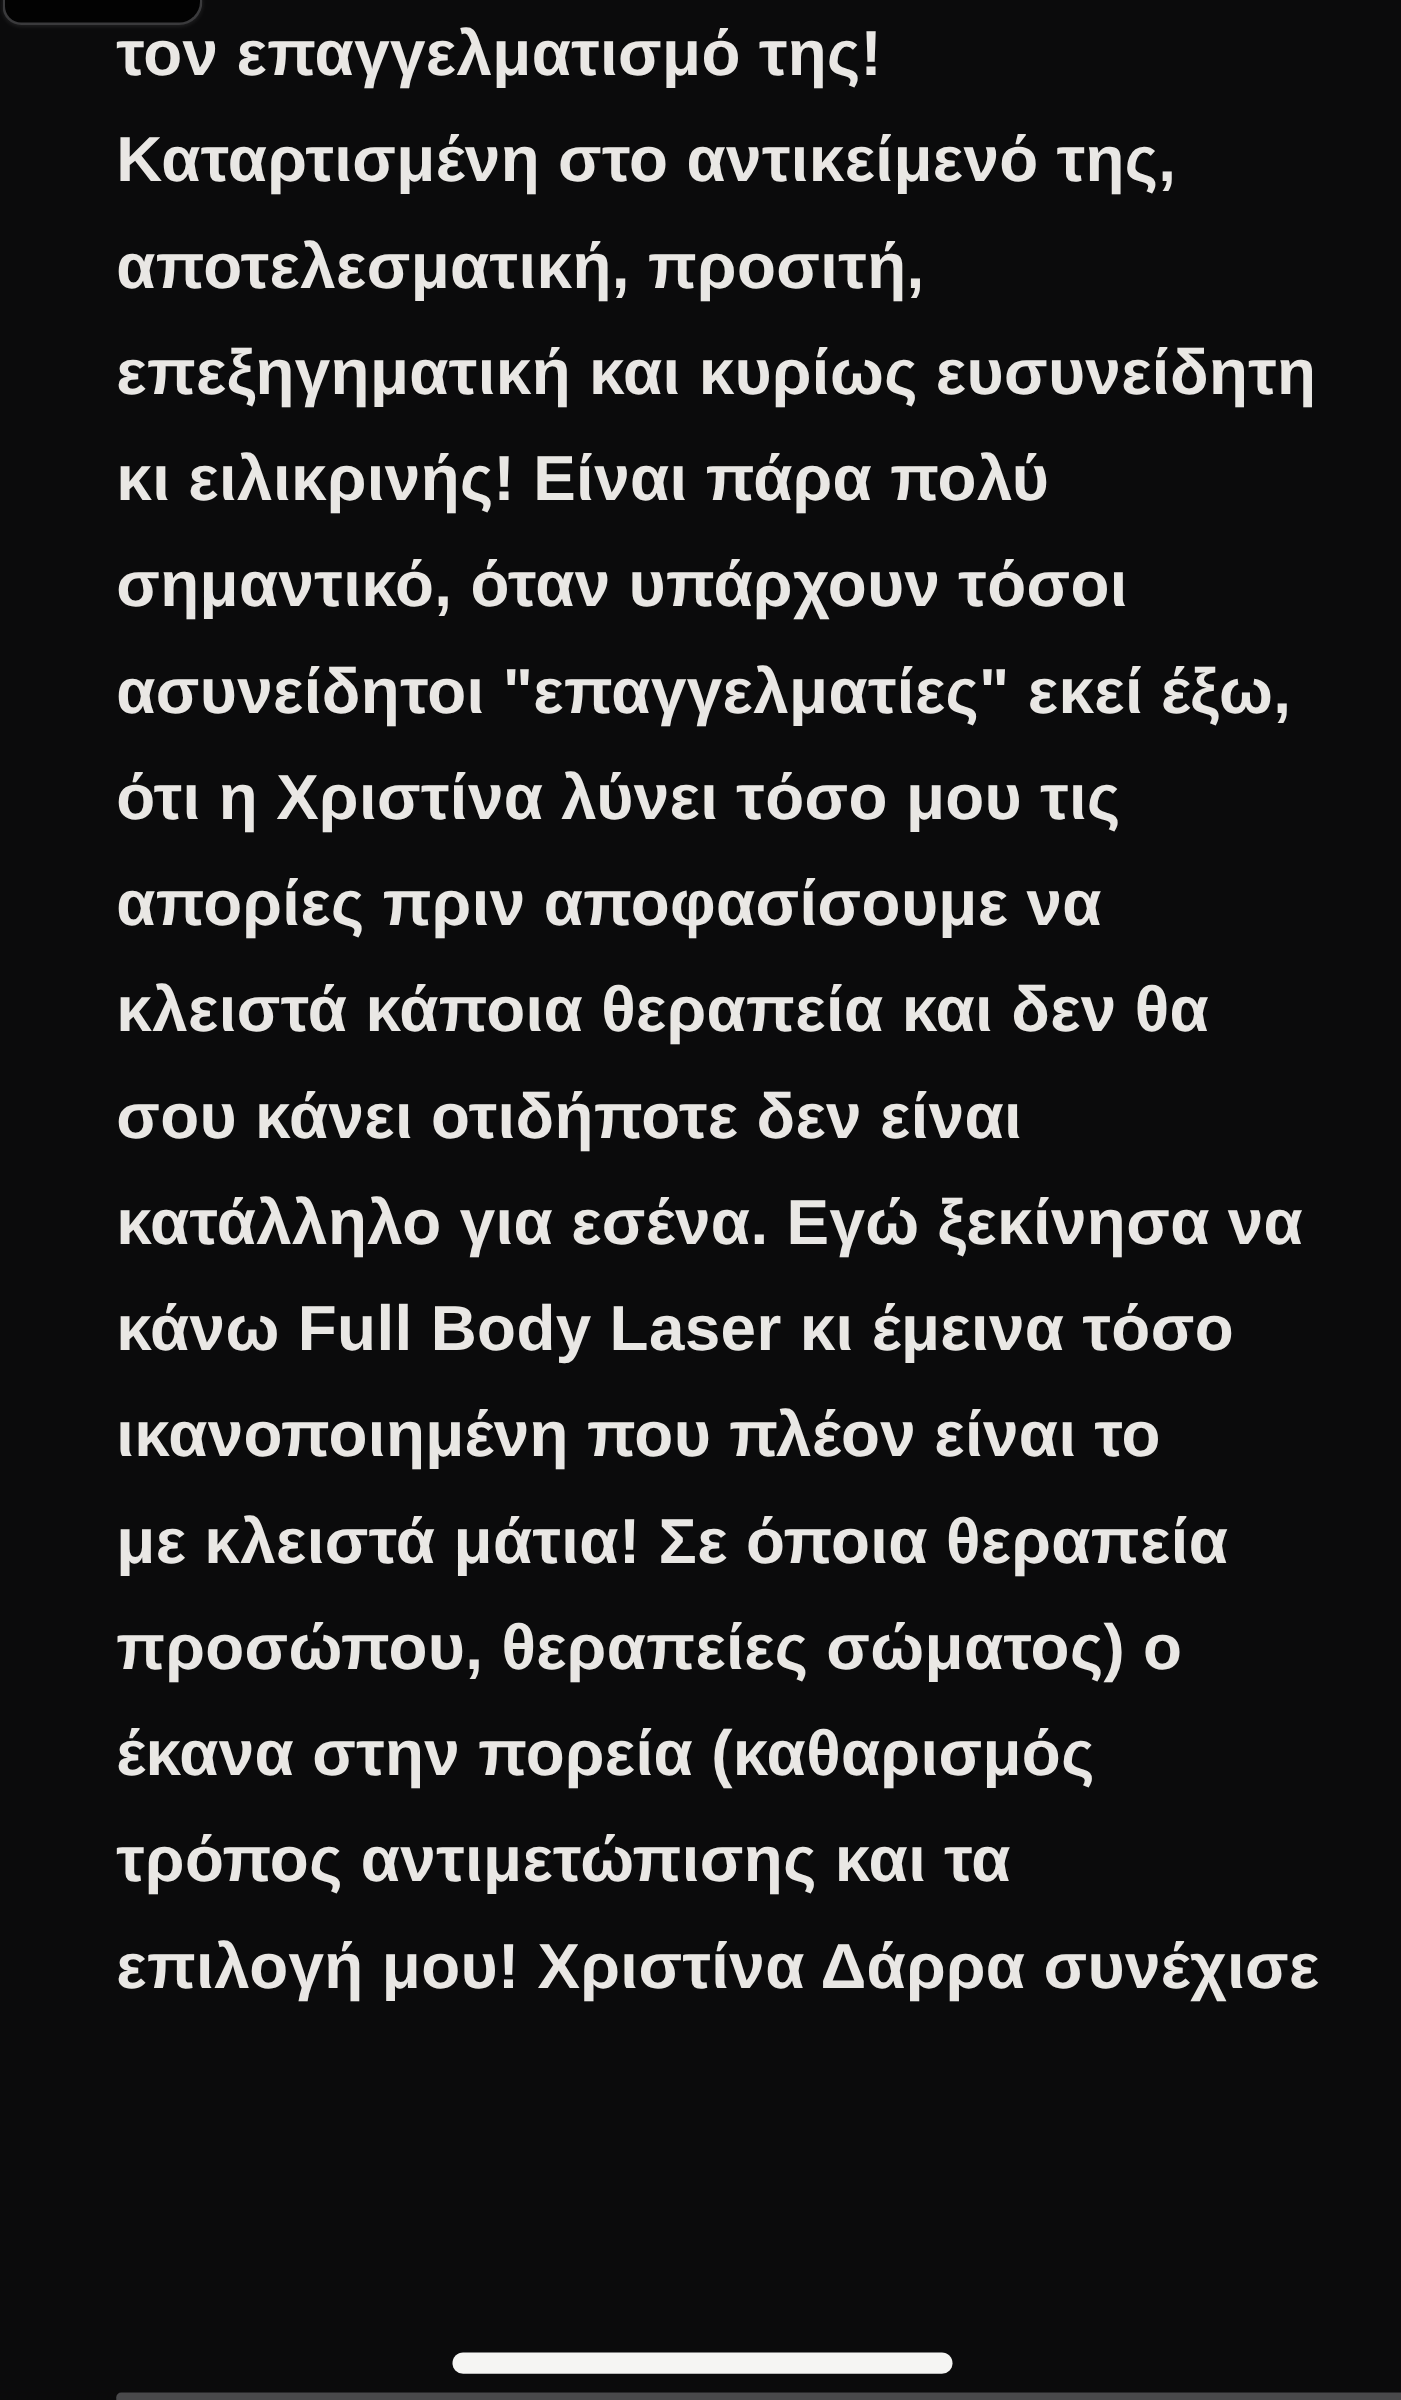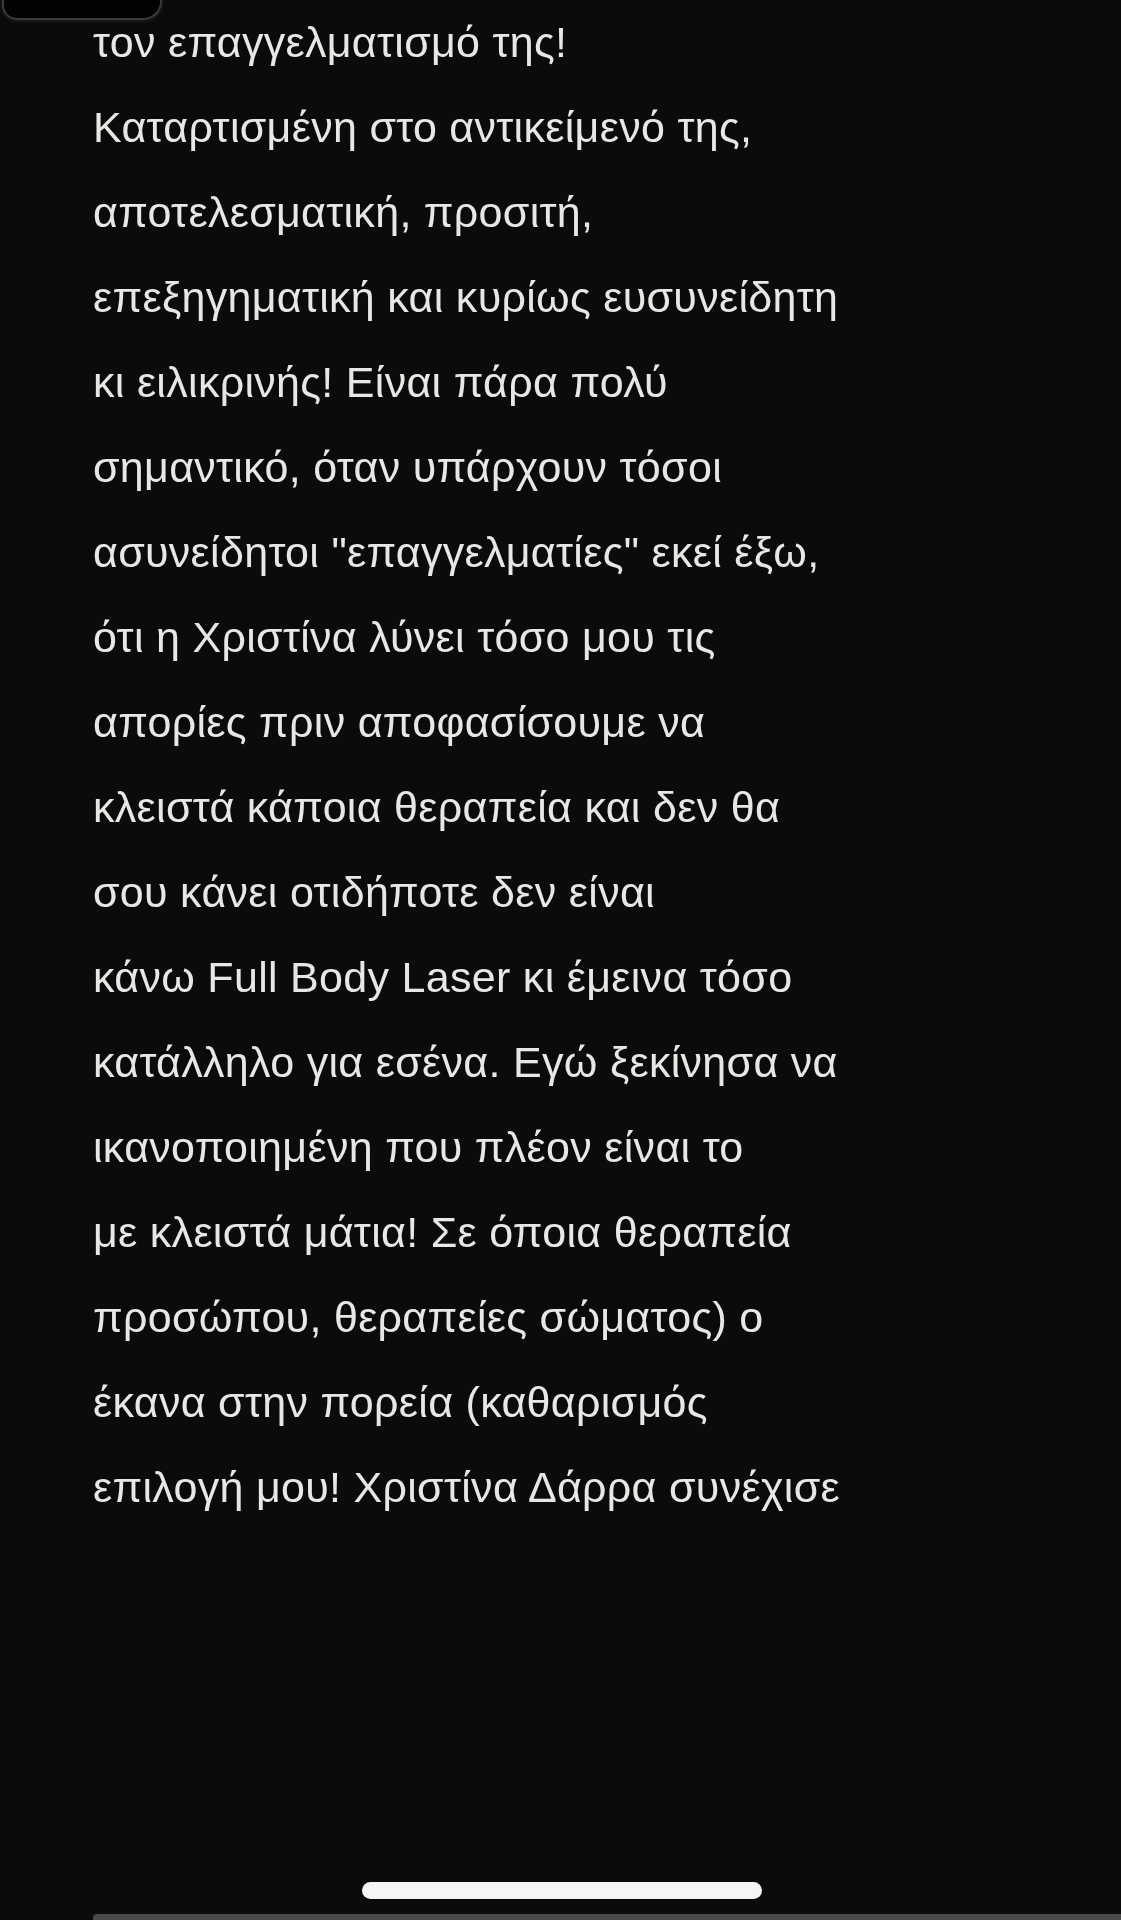--- a/index.html
+++ b/index.html
@@ -30,22 +30,22 @@
   }
   
   .review {
     position: absolute;
     left: 93px;
     top: 0;
     width: 1024px;
     height: 1880px;
     overflow: hidden;
     color: #e9e7e4;
-    font-size: 43px;
-    font-weight: 400;
+    font-size: 51px;
+    font-weight: 700;
     line-height: 85px;
     letter-spacing: 0.3px;
     white-space: nowrap;
   }
   .review-line {
     height: 85px;
   }
   
   .home-indicator {
     position: absolute;
@@ -79,26 +79,27 @@
       <div class="review-line">Καταρτισμένη στο αντικείμενό της,</div>
       <div class="review-line">αποτελεσματική, προσιτή,</div>
       <div class="review-line">επεξηγηματική και κυρίως ευσυνείδητη</div>
       <div class="review-line">κι ειλικρινής! Είναι πάρα πολύ</div>
       <div class="review-line">σημαντικό, όταν υπάρχουν τόσοι</div>
       <div class="review-line">ασυνείδητοι "επαγγελματίες" εκεί έξω,</div>
       <div class="review-line">ότι η Χριστίνα λύνει τόσο μου τις</div>
       <div class="review-line">απορίες πριν αποφασίσουμε να</div>
       <div class="review-line">κλειστά κάποια θεραπεία και δεν θα</div>
       <div class="review-line">σου κάνει οτιδήποτε δεν είναι</div>
+      <div class="review-line">κατάλληλο για εσένα. Εγώ ξεκίνησα να</div>
       <div class="review-line">κάνω Full Body Laser κι έμεινα τόσο</div>
-      <div class="review-line">κατάλληλο για εσένα. Εγώ ξεκίνησα να</div>
       <div class="review-line">ικανοποιημένη που πλέον είναι το</div>
       <div class="review-line">με κλειστά μάτια! Σε όποια θεραπεία</div>
       <div class="review-line">προσώπου, θεραπείες σώματος) ο</div>
       <div class="review-line">έκανα στην πορεία (καθαρισμός</div>
+      <div class="review-line">τρόπος αντιμετώπισης και τα</div>
       <div class="review-line">επιλογή μου! Χριστίνα Δάρρα συνέχισε</div>
     </div>
 
   <div class="home-indicator"></div>
 
   <div class="bottom-edge"></div>
 
 </div>
 
 </body></html>

